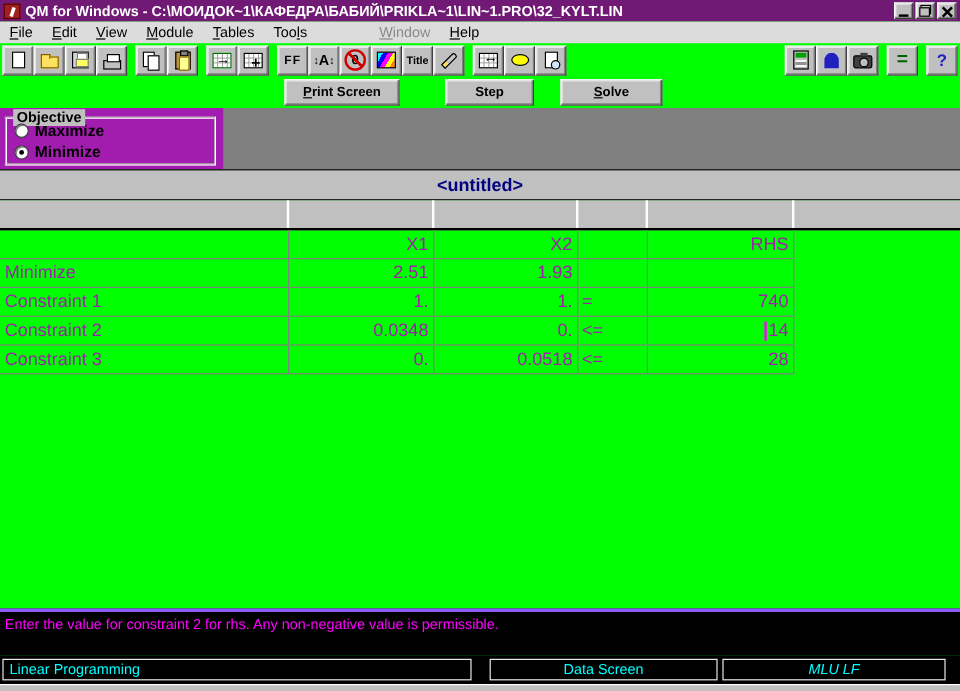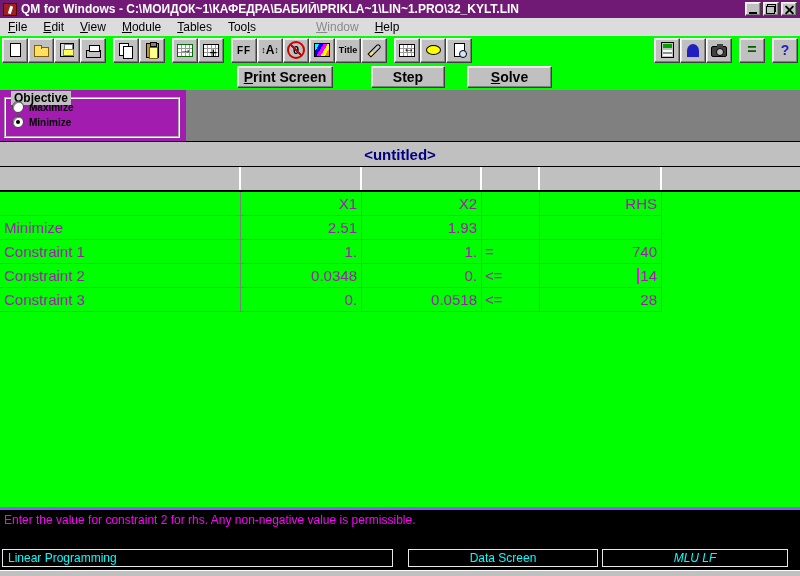--- a/index.html
+++ b/index.html
@@ -83,32 +83,32 @@
   .i-curve::after { content:""; position:absolute; left:3px; bottom:0; width:12px; height:13px; background:#2020C0; border-radius:50% 50% 0 0; }
   .i-camera { position:relative; width:16px; height:11px; background:#404040; border:1px solid #000; border-radius:2px; margin-top:3px; }
   .i-camera::before { content:""; position:absolute; top:-3px; left:5px; width:6px; height:3px; background:#404040; }
   .i-camera::after { content:""; position:absolute; top:1px; left:4px; width:6px; height:6px; border-radius:50%; background:#C0C0C0; border:1px solid #000; }
   .t-eq { font-weight:bold; font-size:16px; color:#006000; }
   .t-help { font-weight:bold; font-size:14px; color:#2020C0; }
 
   
   .actionrow { position:absolute; top:64px; left:0; width:800px; height:26px; }
   .act { position:absolute; top:2px; height:22px; background:#C0C0C0; border:1px solid; border-color:#fff #404040 #404040 #fff;
-         box-shadow:inset -1px -1px 0 #808080, inset 1px 1px 0 #e8e8e8; font-weight:bold; font-size:14px; color:#000;
+         box-shadow:inset -1px -1px 0 #808080, inset 1px 1px 0 #e8e8e8; font-weight:bold; font-size:11px; color:#000;
          font-family:"Liberation Sans",sans-serif; }
   .act.ps { left:237px; width:96px; }
   .act.st { left:371px; width:74px; }
   .act.sv { left:467px; width:85px; }
 
   
   .panelrow { position:absolute; top:90px; left:0; width:800px; height:51px; background:#808080; }
   .objpanel { position:absolute; left:0; top:0; width:186px; height:51px; background:#a21caf; }
   .groupbox { position:absolute; left:4px; top:7px; right:6px; bottom:3px; border:2px groove #fff; }
   .gb-label { position:absolute; top:-8px; left:5px; background:#C0C0C0; padding:0 3px; font-weight:bold; font-size:12px; color:#000; }
-  .radio { display:flex; align-items:center; gap:5px; font-weight:bold; font-size:10px; color:#000; margin:3px 0 0 6px; }
+  .radio { display:flex; align-items:center; gap:5px; font-weight:bold; font-size:13px; color:#000; margin:3px 0 0 6px; }
   .radio:first-of-type { margin-top:2px; }
   .rb { width:12px; height:12px; border-radius:50%; background:#fff; border:1px solid #404040;
         box-shadow:inset 1px 1px 0 #808080; position:relative; flex:0 0 auto; }
   .rb.checked::after { content:""; position:absolute; left:3px; top:3px; width:4px; height:4px; border-radius:50%; background:#000; }
 
   
   .sheet-title { position:absolute; top:141px; left:0; width:800px; height:26px; background:#C0C0C0;
                  border-top:1px solid #000; border-bottom:1px solid #000;
                  display:flex; align-items:center; justify-content:center; color:#000080; font-weight:bold; font-size:15px; }
 

